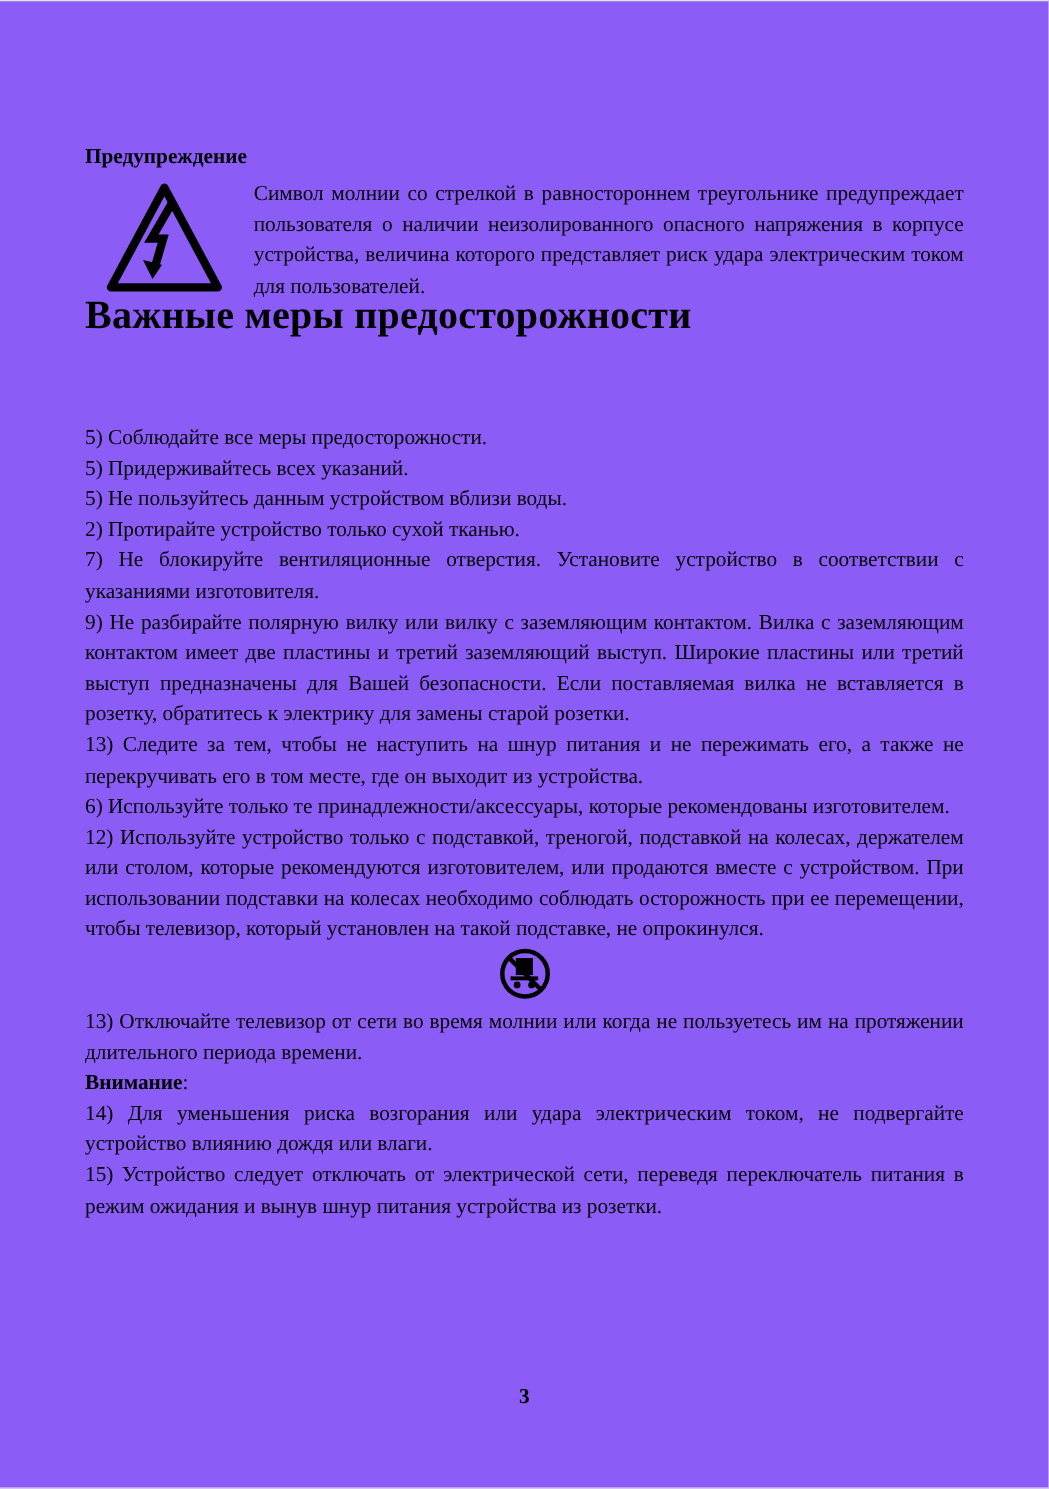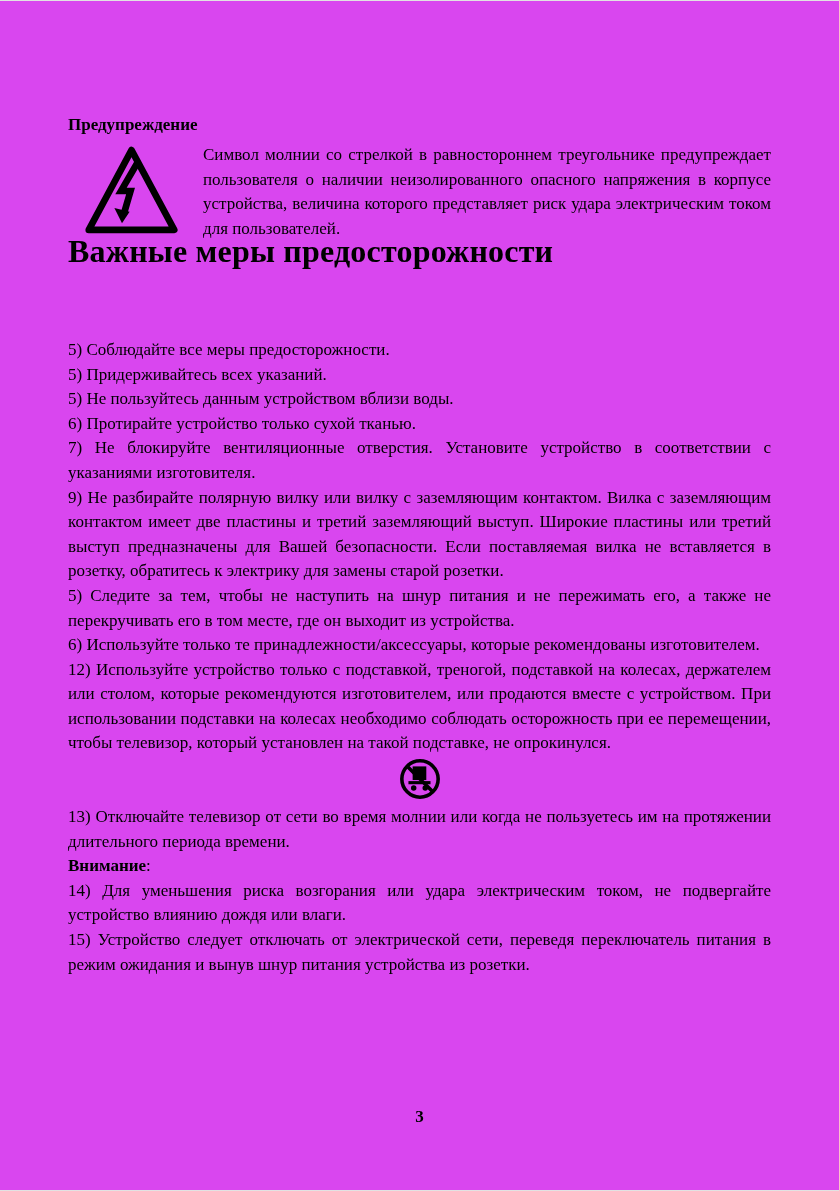--- a/index.html
+++ b/index.html
@@ -7,21 +7,21 @@
     padding: 0;
     background: #ffffff;
   }
   .page {
     width: 839px;
     height: 1191px;
     box-sizing: border-box;
     margin: 0 auto;
     padding: 112px 68px 0 68px;
     position: relative;
-    background: #d946ef;
+    background: #8b5cf6;
     color: #000;
     font-family: "Liberation Serif", "DejaVu Serif", serif;
     font-size: 17px;
     line-height: 24.6px;
     border-top: 1px solid #e2e2e2;
     border-bottom: 1px solid #e2e2e2;
     overflow: hidden;
   }
   .warn-title {
     font-size: 17px;
@@ -90,24 +90,24 @@
     </div>
     <p class="warn-text">Символ молнии со стрелкой в равностороннем треугольнике предупреждает пользователя о наличии неизолированного опасного напряжения в корпусе устройства, величина которого представляет риск удара электрическим током для пользователей.</p>
   </div>
 
   <h1 class="main-heading">Важные меры предосторожности</h1>
 
   <div class="items">
     <p class="item">5) Соблюдайте все меры предосторожности.</p>
     <p class="item">5) Придерживайтесь всех указаний.</p>
     <p class="item">5) Не пользуйтесь данным устройством вблизи воды.</p>
-    <p class="item">6) Протирайте устройство только сухой тканью.</p>
+    <p class="item">2) Протирайте устройство только сухой тканью.</p>
     <p class="item">7) Не блокируйте вентиляционные отверстия. Установите устройство в соответствии с указаниями изготовителя.</p>
     <p class="item">9) Не разбирайте полярную вилку или вилку с заземляющим контактом. Вилка с заземляющим контактом имеет две пластины и третий заземляющий выступ. Широкие пластины или третий выступ предназначены для Вашей безопасности. Если поставляемая вилка не вставляется в розетку, обратитесь к электрику для замены старой розетки.</p>
-    <p class="item">5) Следите за тем, чтобы не наступить на шнур питания и не пережимать его, а также не перекручивать его в том месте, где он выходит из устройства.</p>
+    <p class="item">13) Следите за тем, чтобы не наступить на шнур питания и не пережимать его, а также не перекручивать его в том месте, где он выходит из устройства.</p>
     <p class="item">6) Используйте только те принадлежности/аксессуары, которые рекомендованы изготовителем.</p>
     <p class="item">12) Используйте устройство только с подставкой, треногой, подставкой на колесах, держателем или столом, которые рекомендуются изготовителем, или продаются вместе с устройством. При использовании подставки на колесах необходимо соблюдать осторожность при ее перемещении, чтобы телевизор, который установлен на такой подставке, не опрокинулся.</p>
   </div>
 
   <div class="icon-row">
     <svg width="42" height="42" viewBox="0 0 40 40" aria-hidden="true">
       <rect x="13" y="8" width="13" height="13" fill="#000"></rect>
       <rect x="9" y="22" width="21" height="3" fill="#000"></rect>
       <circle cx="14" cy="28.5" r="2.6" fill="#000"></circle>
       <circle cx="25" cy="28.5" r="2.6" fill="#000"></circle>

